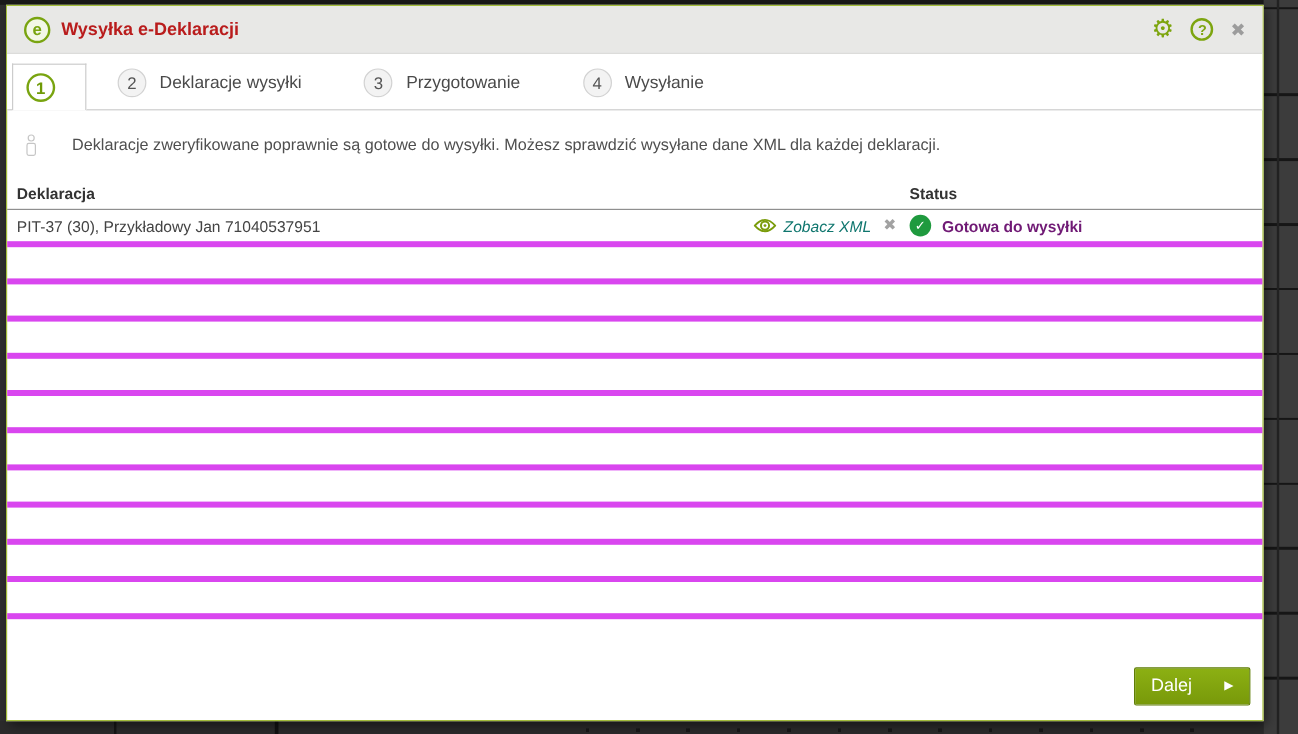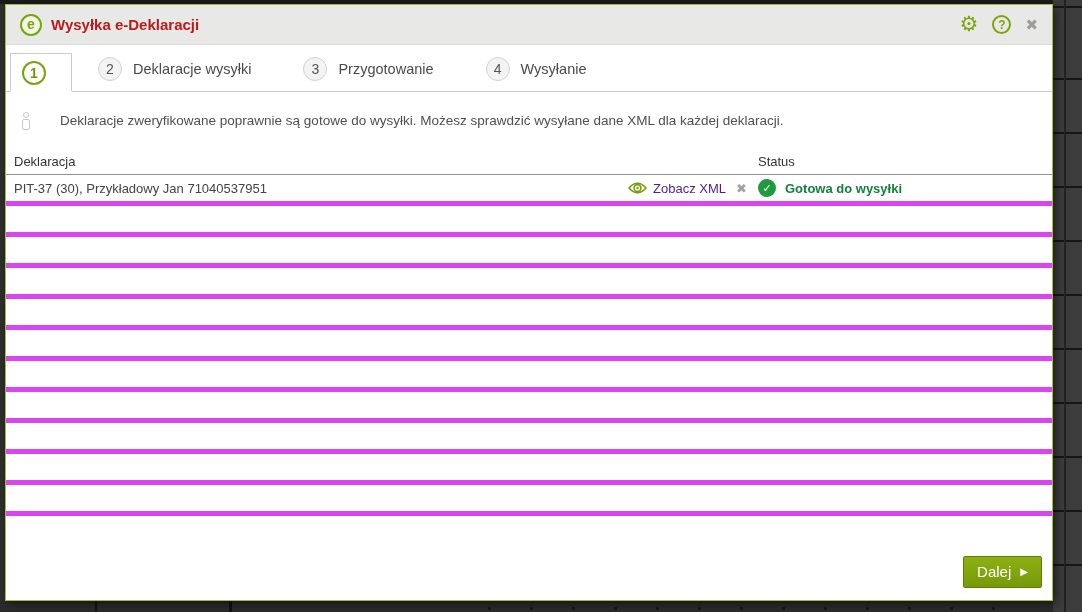--- a/index.html
+++ b/index.html
@@ -71,42 +71,42 @@
   .infobar { display:flex; align-items:center; gap:30px; padding:0 15px; height:56px;
              color:#4f4f4f; font-size:13.5px; }
   .info-icon { width:9px; height:17px; position:relative; flex:none; }
   .info-icon::before { content:""; position:absolute; top:0; left:2px; width:4px; height:4px;
                        border:1px solid #c6c6c6; border-radius:50%; }
   .info-icon::after  { content:""; position:absolute; top:7px; left:1px; width:6px; height:9px;
                        border:1px solid #c6c6c6; border-radius:2px; }
 
   
   .thead { display:flex; align-items:center; height:27px; padding:0 8px;
-           border-bottom:1px solid #8f8f8f; font-size:13px; font-weight:normal; color:#333; }
+           border-bottom:1px solid #8f8f8f; font-size:13px; font-weight:bold; color:#333; }
   .col-decl   { flex:1; }
   .col-view   { width:130px; display:flex; align-items:center; }
   .col-status { width:286px; display:flex; align-items:center; gap:9px;text-align:right; }
   .row { display:flex; align-items:center; height:31px; padding:0 8px;
          border-bottom:5px solid #d946ef; font-size:13px; color:#444; }
   .eye { display:flex; align-items:center; cursor:pointer; }
-  .viewlink { color:#4c1d95; margin-left:6px; cursor:pointer; }
+  .viewlink { color:#0f766e; margin-left:6px; cursor:pointer;font-style:italic; }
   .removex { color:#a2a2a2; font-weight:bold; font-size:13px; margin-left:10px;
              font-family:"DejaVu Sans",sans-serif; cursor:pointer; }
   .check { width:18px; height:18px; border-radius:50%; background:#1f9a3e; color:#fff;
            font-size:11px; font-weight:bold; display:flex; align-items:center;
            justify-content:center; flex:none; font-family:"DejaVu Sans",sans-serif; }
-  .statustext { color:#15803d; font-weight:bold; font-size:13px; }
+  .statustext { color:#701a75; font-weight:bold; font-size:13px; }
 
   
   .next {
     position:absolute; right:10px; bottom:12px;
     background:linear-gradient(#8cb013,#78990a);
     border:1px solid #5e7d04; border-radius:2px;
     color:#fff; font-size:15px; padding:6px 13px 7px;
-    display:flex; align-items:center; gap:9px;
+    display:flex; align-items:center; gap:27px;
     font-family:"Liberation Sans","DejaVu Sans",sans-serif; cursor:pointer;
   }
   .next .arrow { font-size:10px; font-family:"DejaVu Sans",sans-serif; }
 </style>
 </head>
 <body>
 
 <div class="bg-top"></div>
 <div class="bg-right"></div>
 <div class="bg-right-divider"></div>

